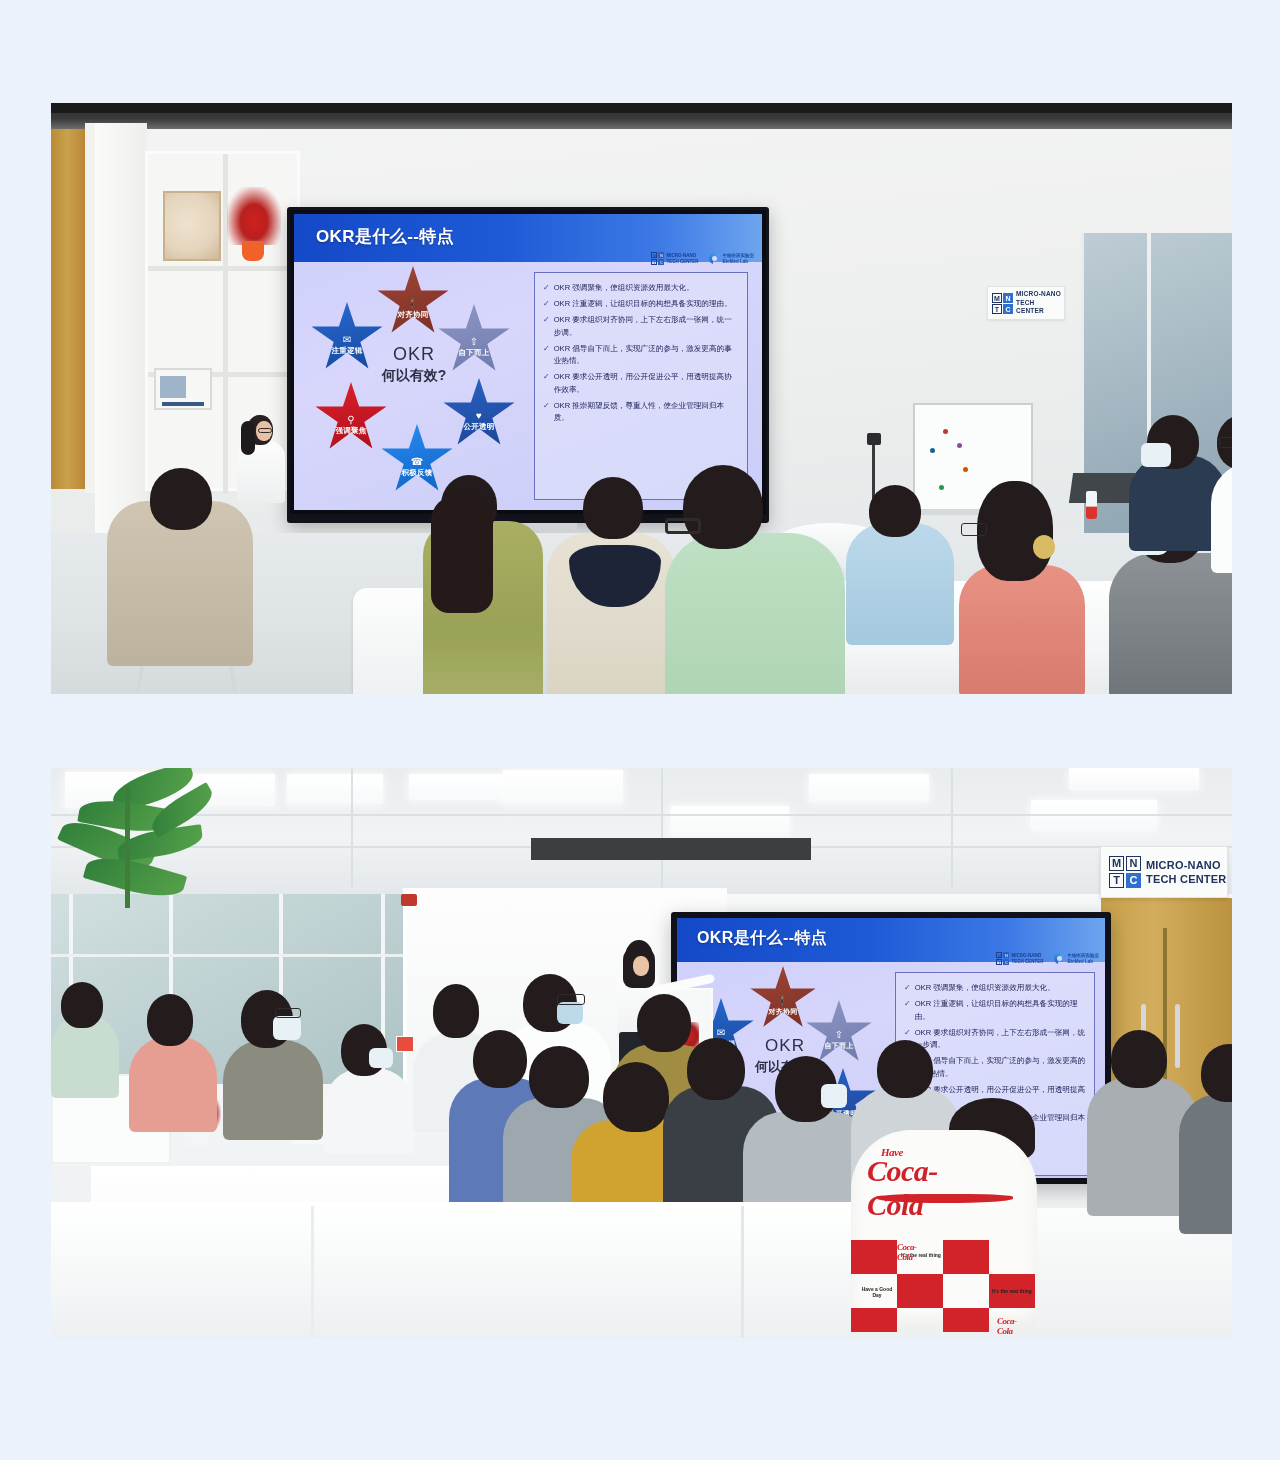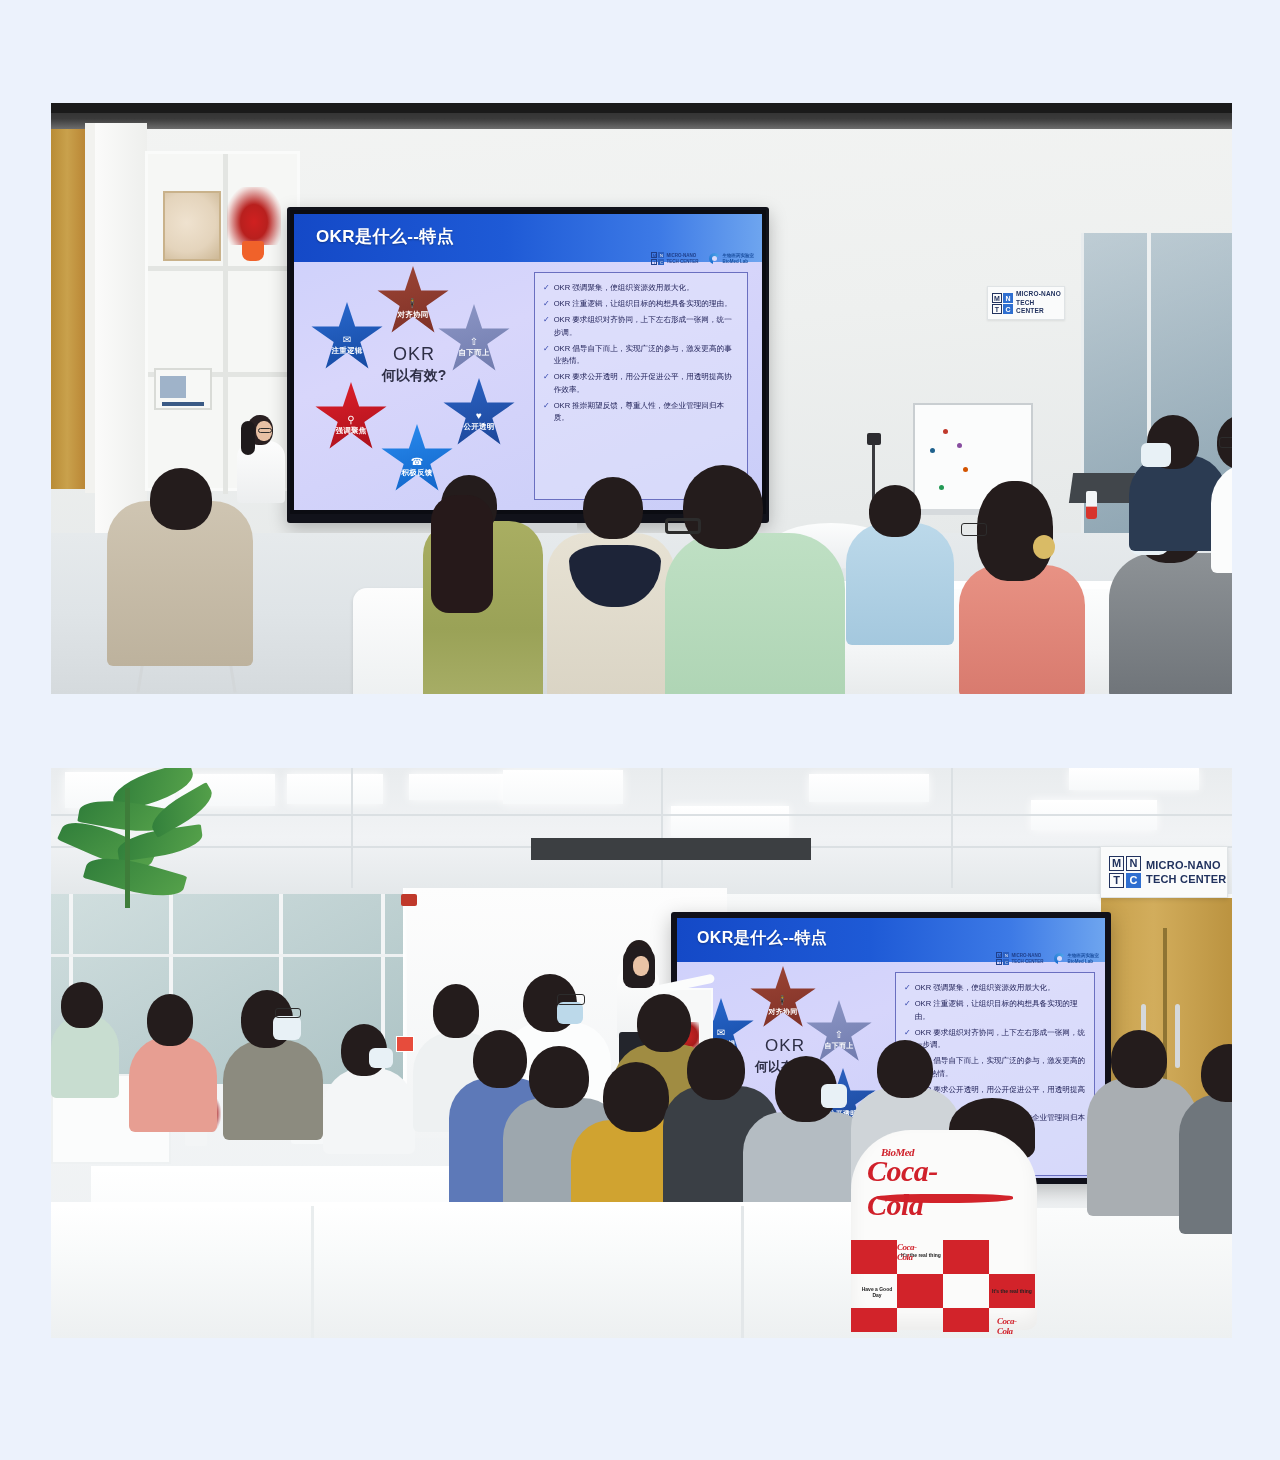--- a/index.html
+++ b/index.html
@@ -592,21 +592,21 @@
     <div class="head" style="left:826px;top:272px;width:56px;height:58px;"></div>
     <div class="body" style="left:1036px;top:310px;width:110px;height:138px;background:#a9aeb2;"></div>
     <div class="head" style="left:1060px;top:262px;width:56px;height:58px;"></div>
     <div class="body" style="left:1128px;top:326px;width:100px;height:140px;background:#6f767c;"></div>
     <div class="head" style="left:1150px;top:276px;width:56px;height:58px;"></div>
 
     <div class="head" style="left:898px;top:330px;width:86px;height:62px;border-radius:50% 50% 20% 20%"></div>
     <div class="cc-jacket" style="left:800px;top:362px;">
       <div class="cc-body"></div>
       <div class="cc-stripe" style="left:26px;top:64px;width:136px;"></div>
-      <div class="cc-word" style="left:30px;top:16px;font-size:11px">BioMed</div>
+      <div class="cc-word" style="left:30px;top:16px;font-size:11px">Have</div>
       <div class="cc-word" style="left:16px;top:24px;font-size:30px">Coca-Cola</div>
       <div class="cc-check" style="left:0px;top:110px;width:46px;height:34px"></div>
       <div class="cc-check" style="left:92px;top:110px;width:46px;height:34px"></div>
       <div class="cc-check" style="left:46px;top:144px;width:46px;height:34px"></div>
       <div class="cc-check" style="left:138px;top:144px;width:46px;height:34px"></div>
       <div class="cc-check" style="left:0px;top:178px;width:46px;height:24px"></div>
       <div class="cc-check" style="left:92px;top:178px;width:46px;height:24px"></div>
       <div class="cc-sm" style="left:50px;top:122px;width:40px">It's the real thing</div>
       <div class="cc-sm" style="left:140px;top:158px;width:42px">It's the real thing</div>
       <div class="cc-sm" style="left:6px;top:156px;width:40px">Have a Good Day</div>

